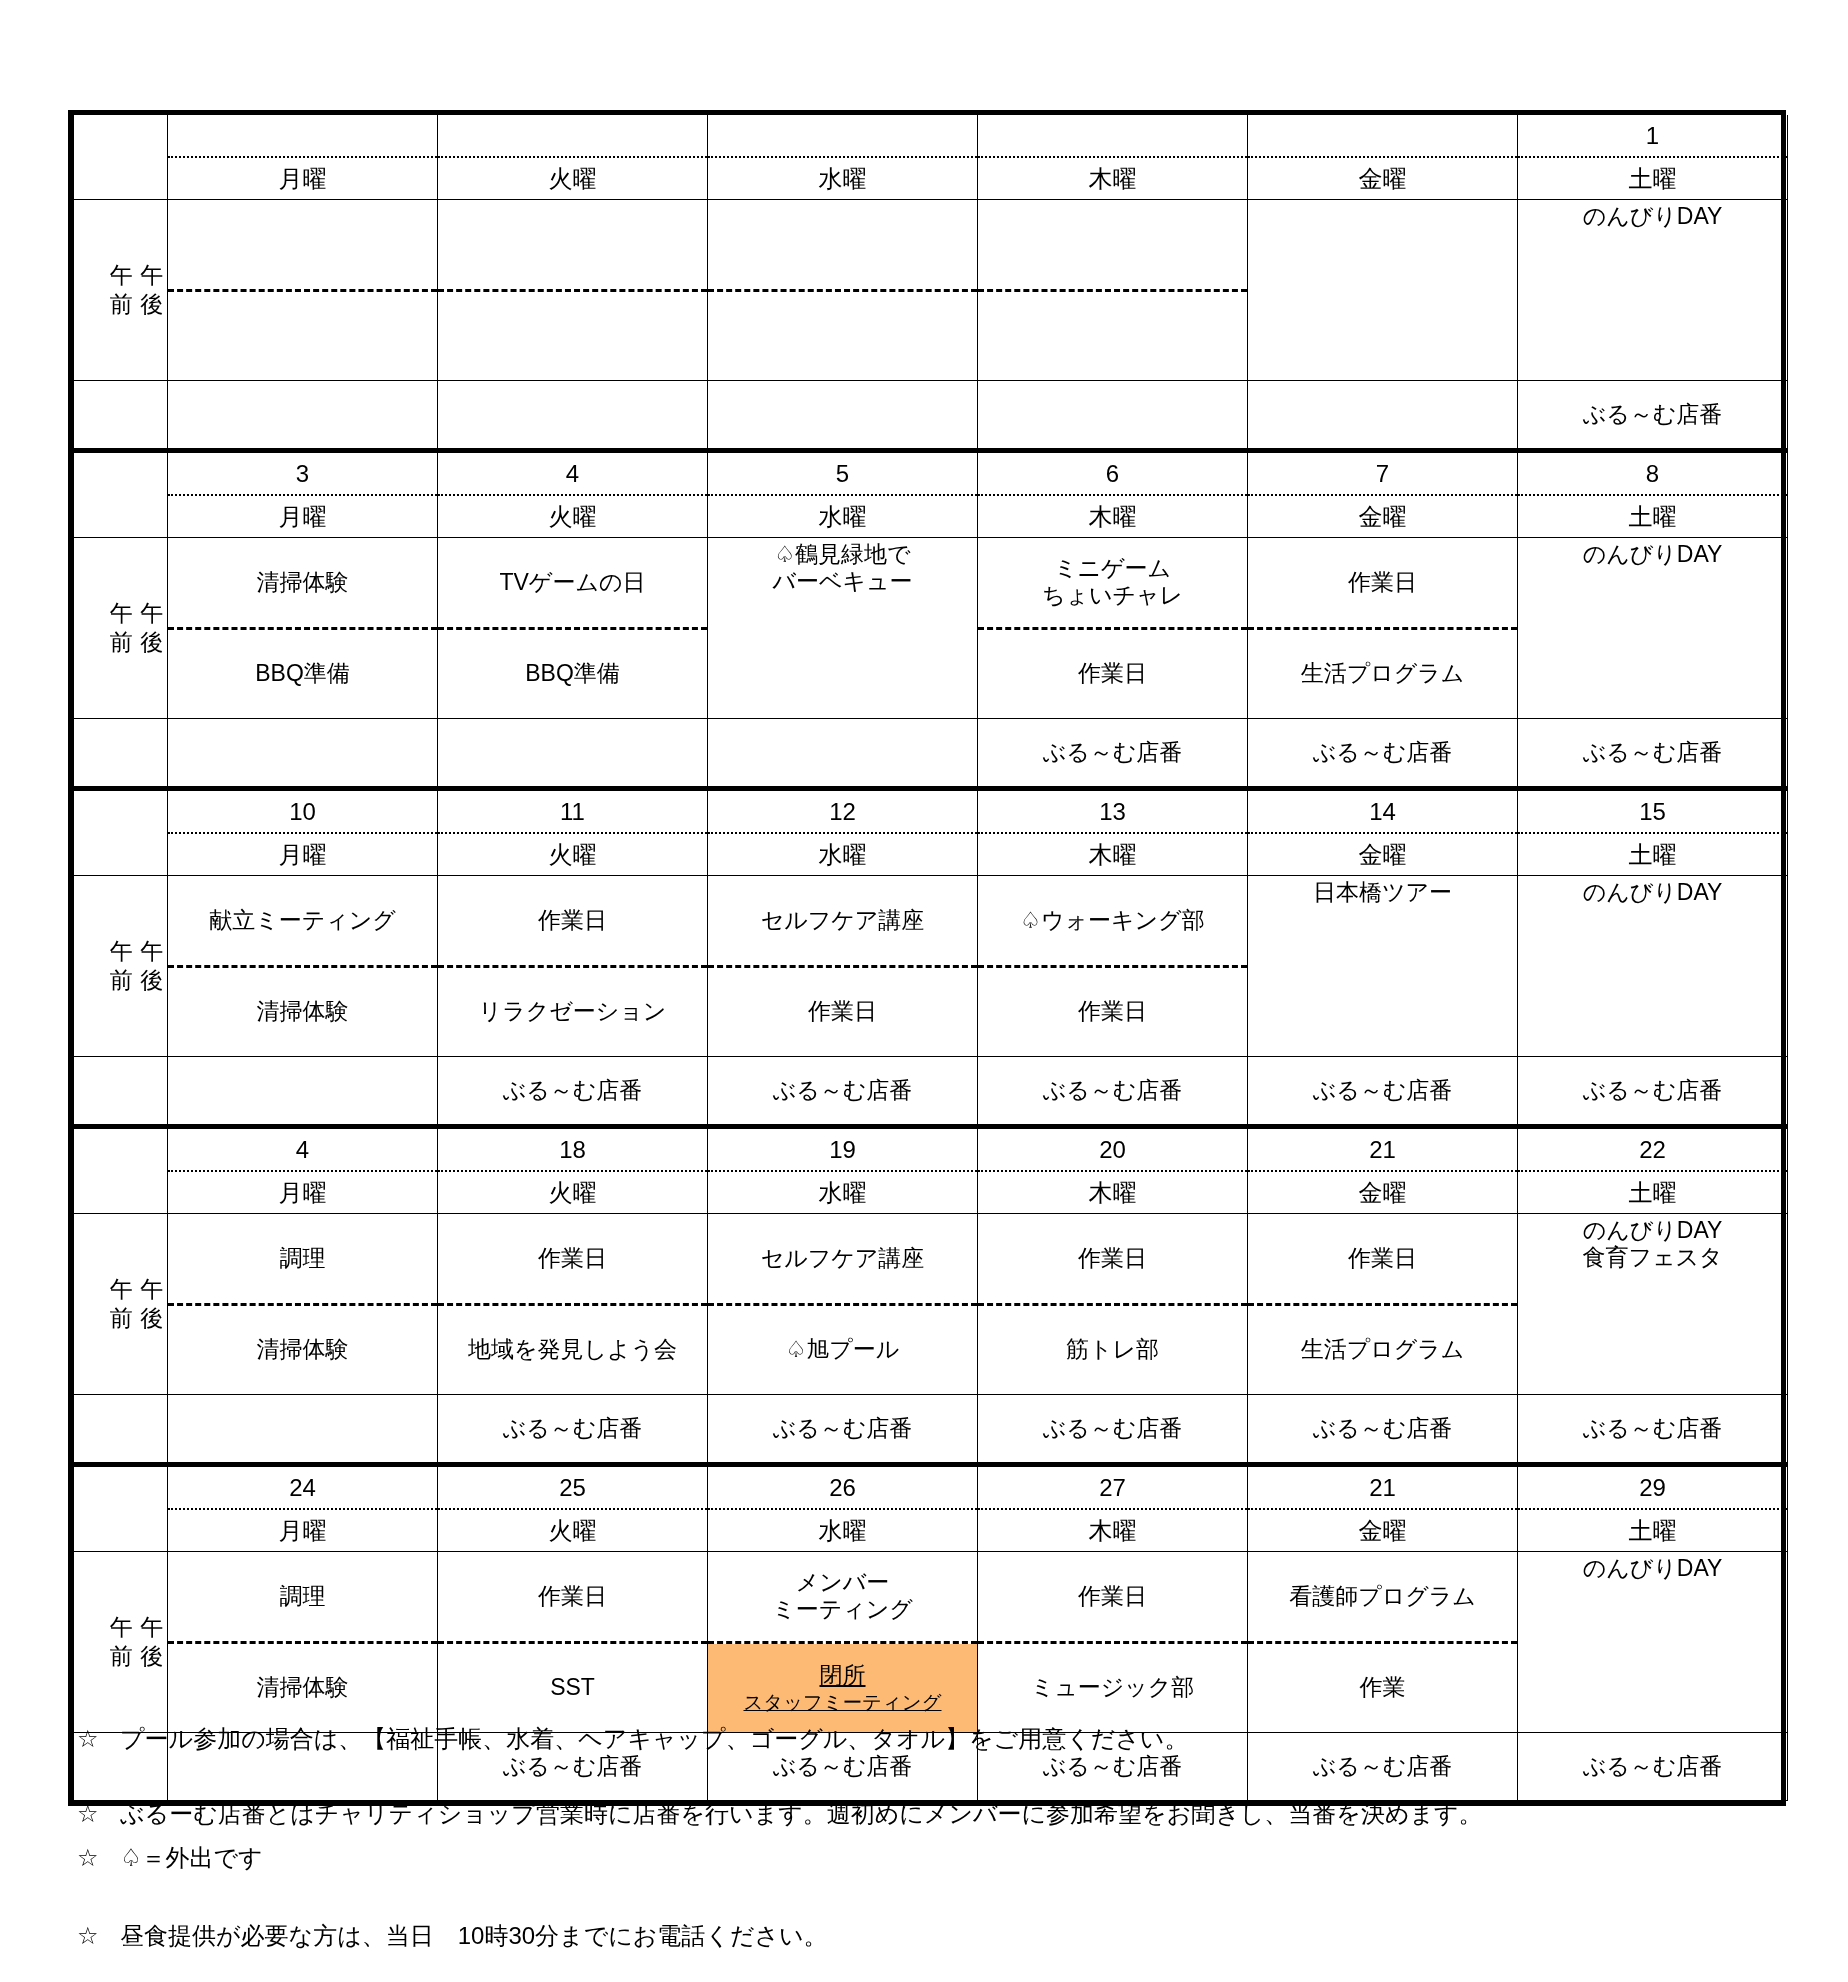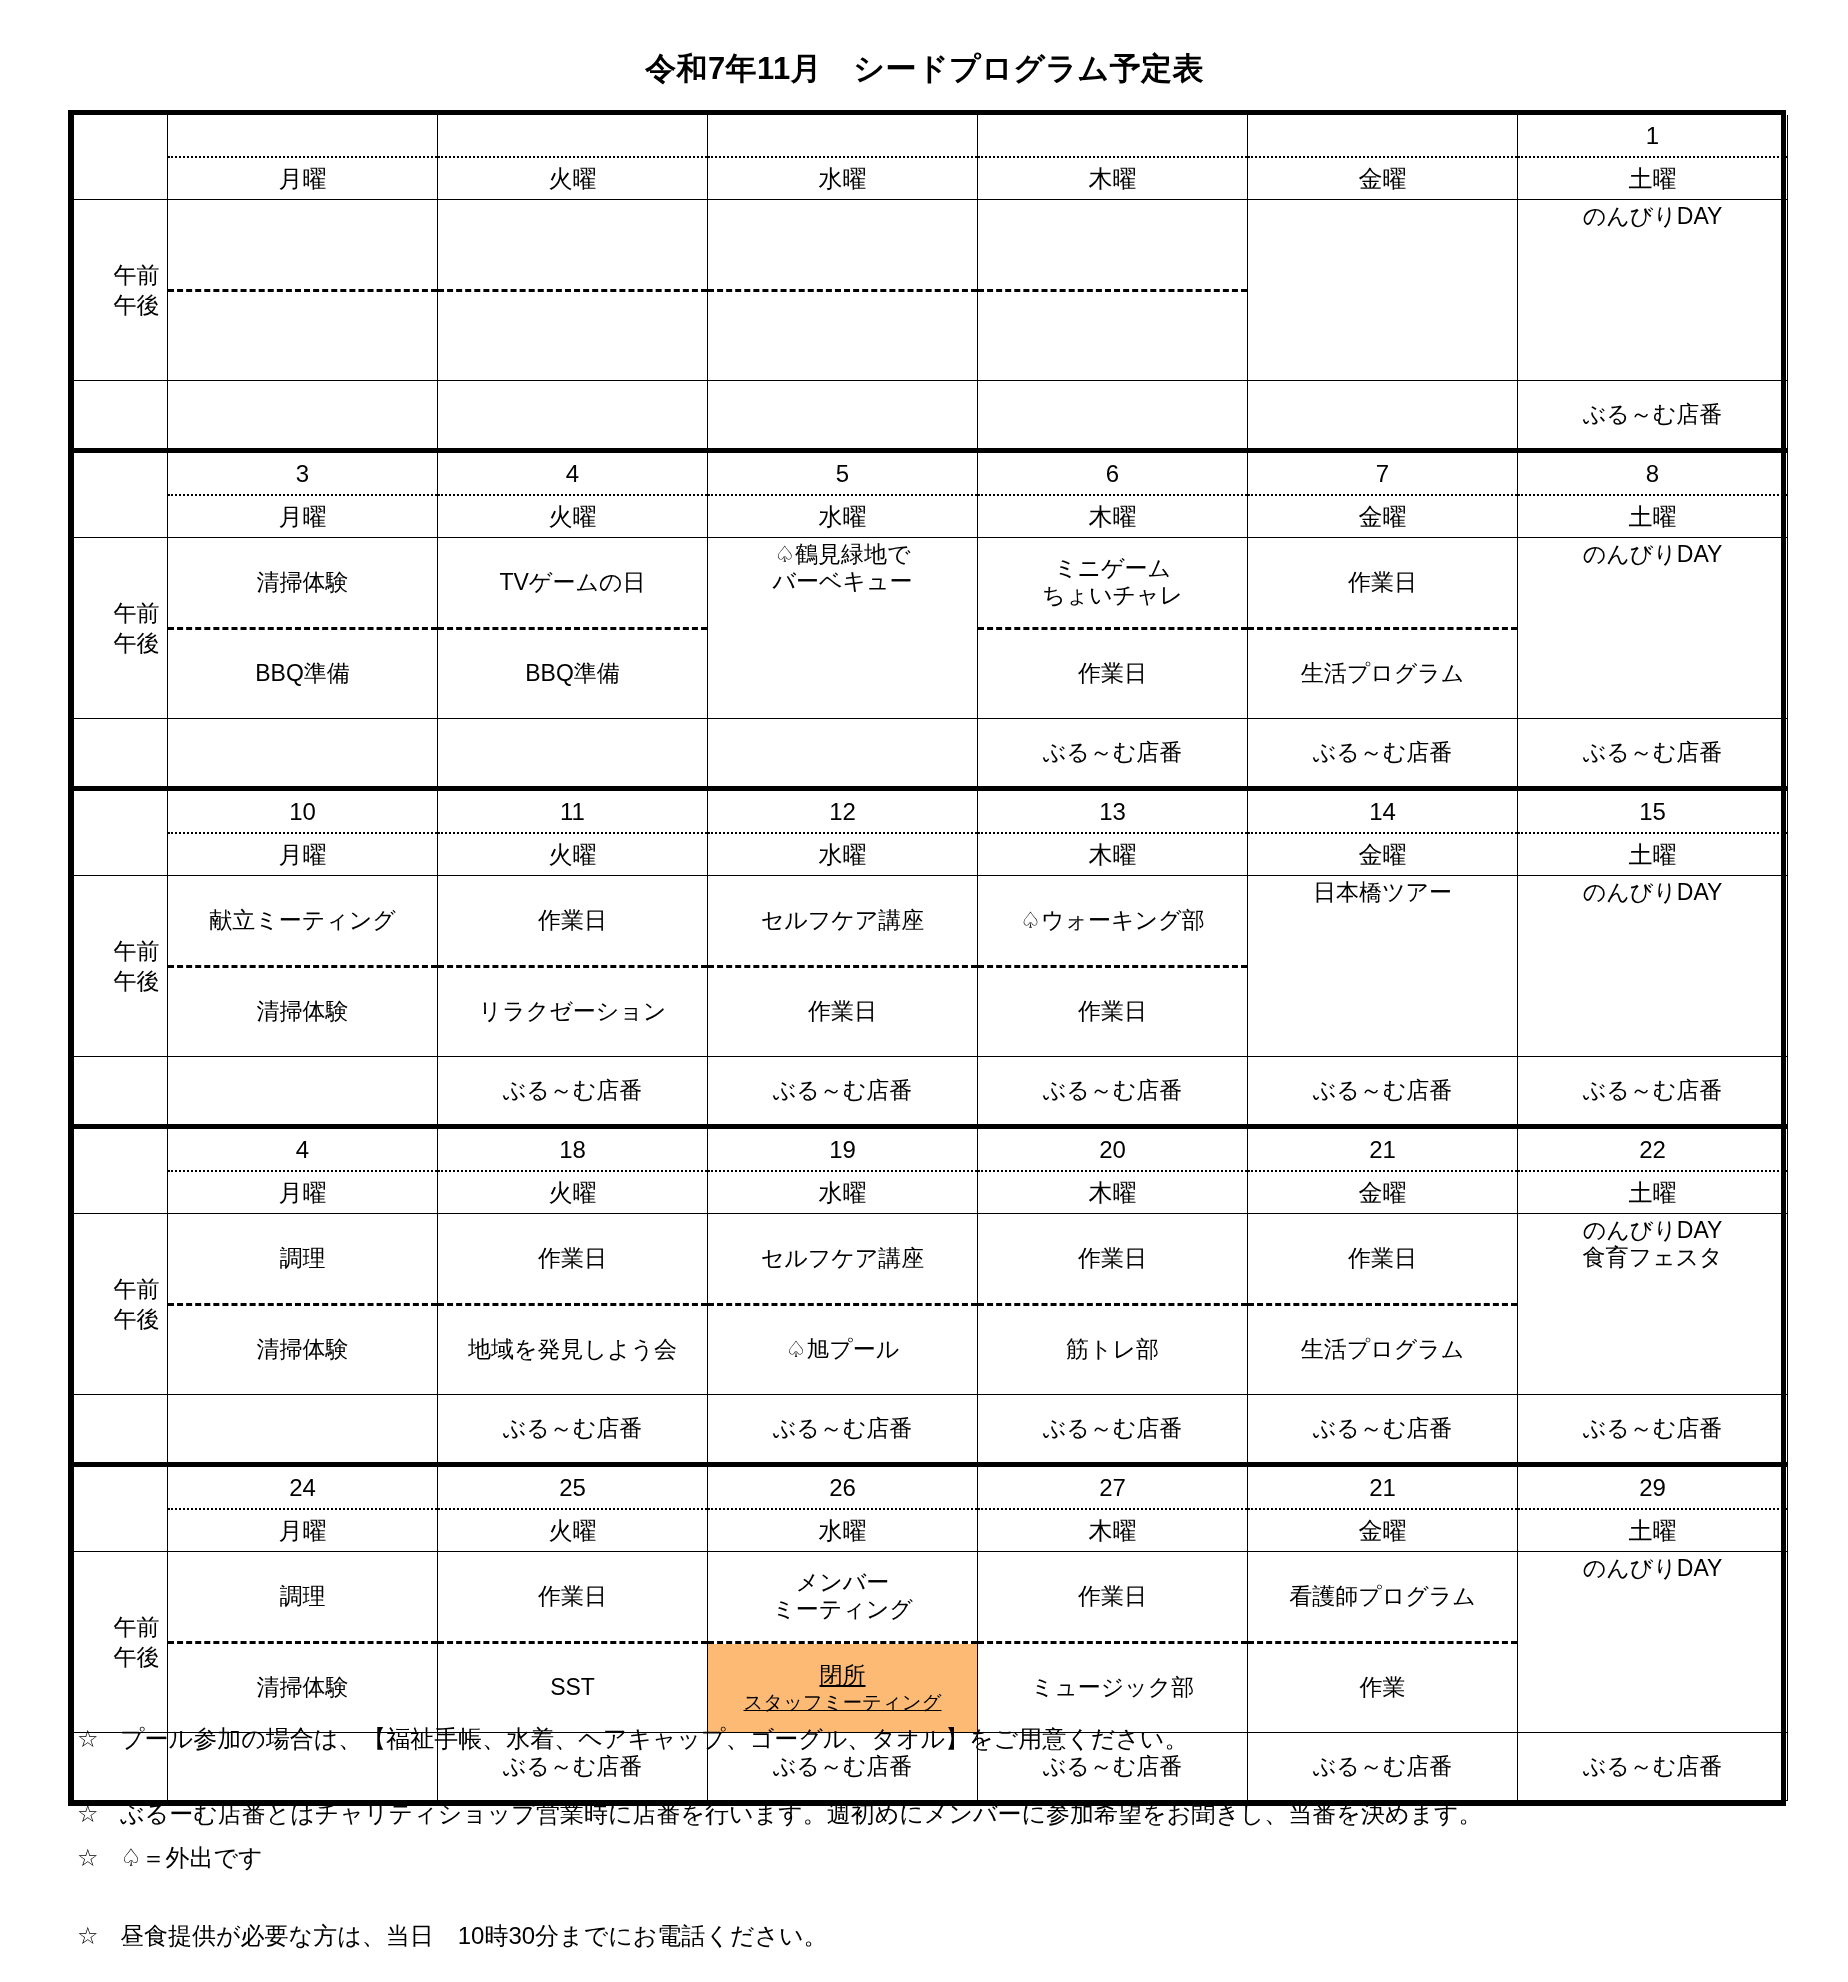--- a/index.html
+++ b/index.html
@@ -97,21 +97,21 @@
   td.corner { height: 84px; }
 
   
   td.label-col {
     width: 94px;
     padding: 0;
     font-size: 23px;
   }
   .label-stack {
     display: flex;
-    flex-direction: column;
+    flex-direction: row;
     height: 100%;
     margin-left: 32px;
   }
   .label-am, .label-pm {
     flex: 1 1 0;
     display: flex;
     align-items: center;
     justify-content: center;
   }
   .label-am { border-bottom: 1.2px dashed transparent; }
@@ -177,21 +177,20 @@
   .note .body { flex: 1 1 auto; }
   .n1 { margin-bottom: 43px; }
   .n2 { margin-bottom: 11px; }
   .n3 { margin-bottom: 46px; }
 </style>
 </head>
 <body>
 
 <div class="page">
 
-  <div class="title">令和7年11月　シードプログラム予定表</div>
 
   <div class="cal-wrap">
     <table class="cal">
       <colgroup>
         <col class="c-label">
         <col class="c-day">
           <col class="c-day">
           <col class="c-day">
         <col class="c-day">
           <col class="c-day">

